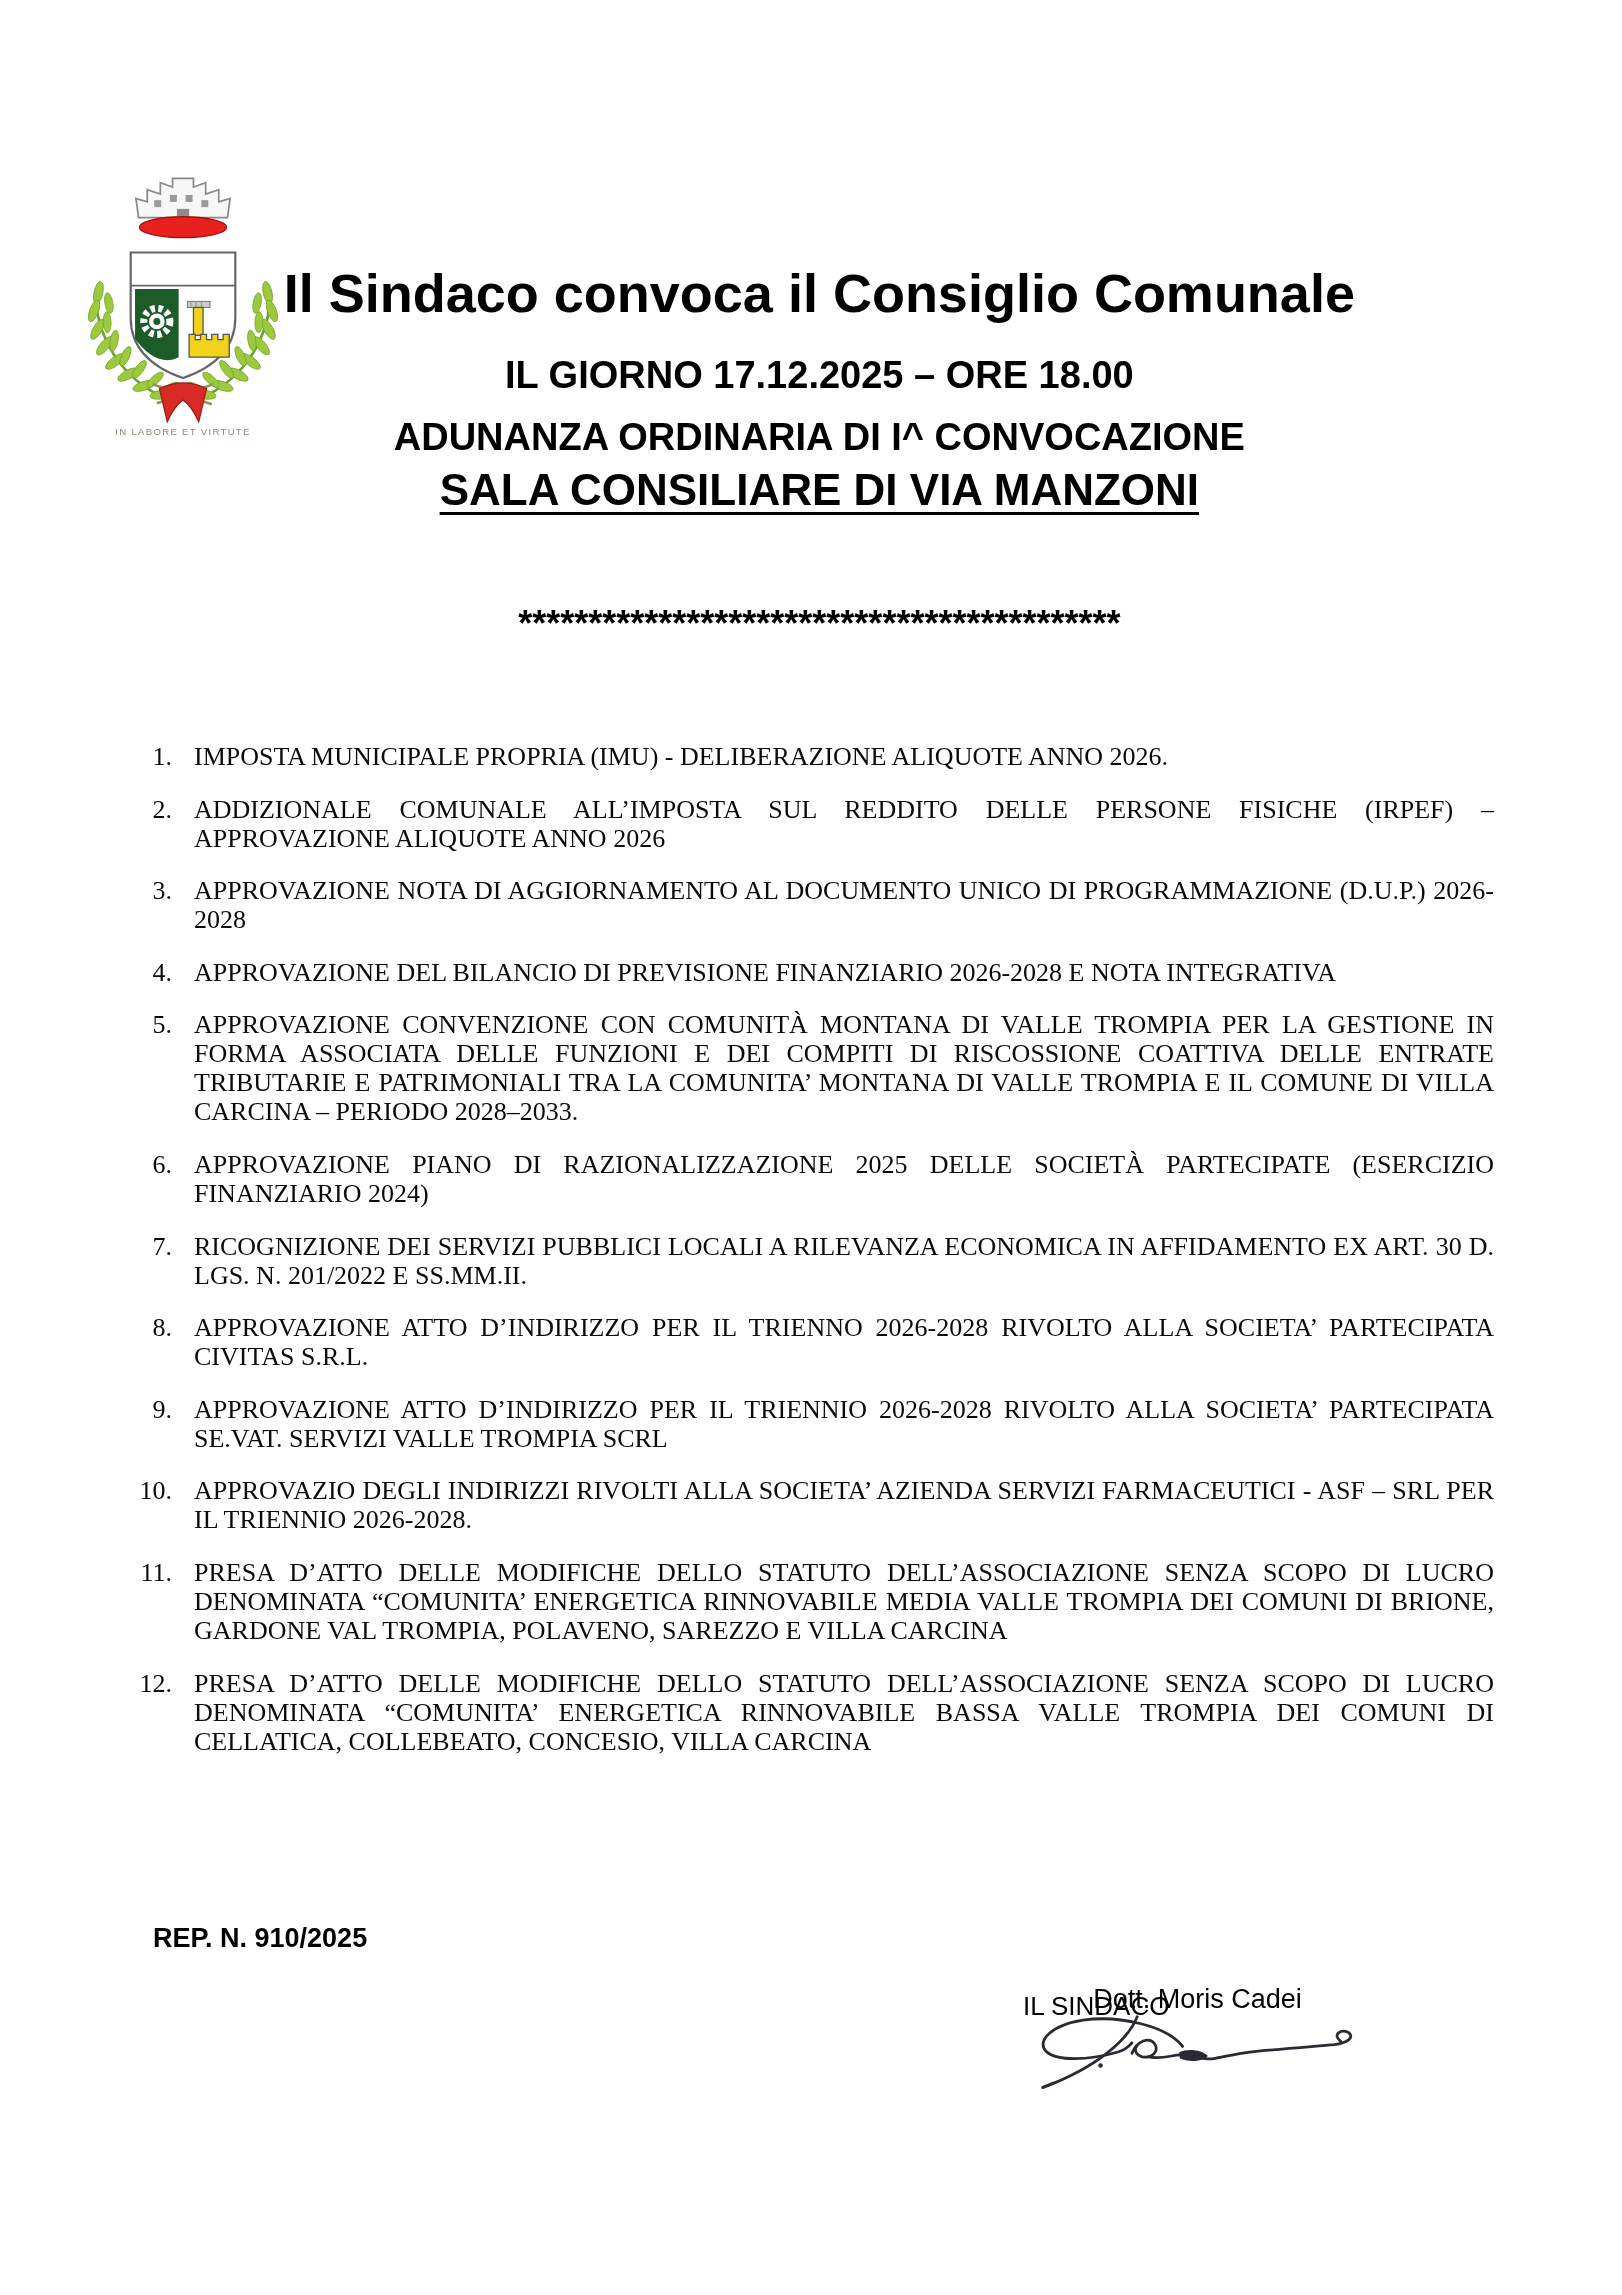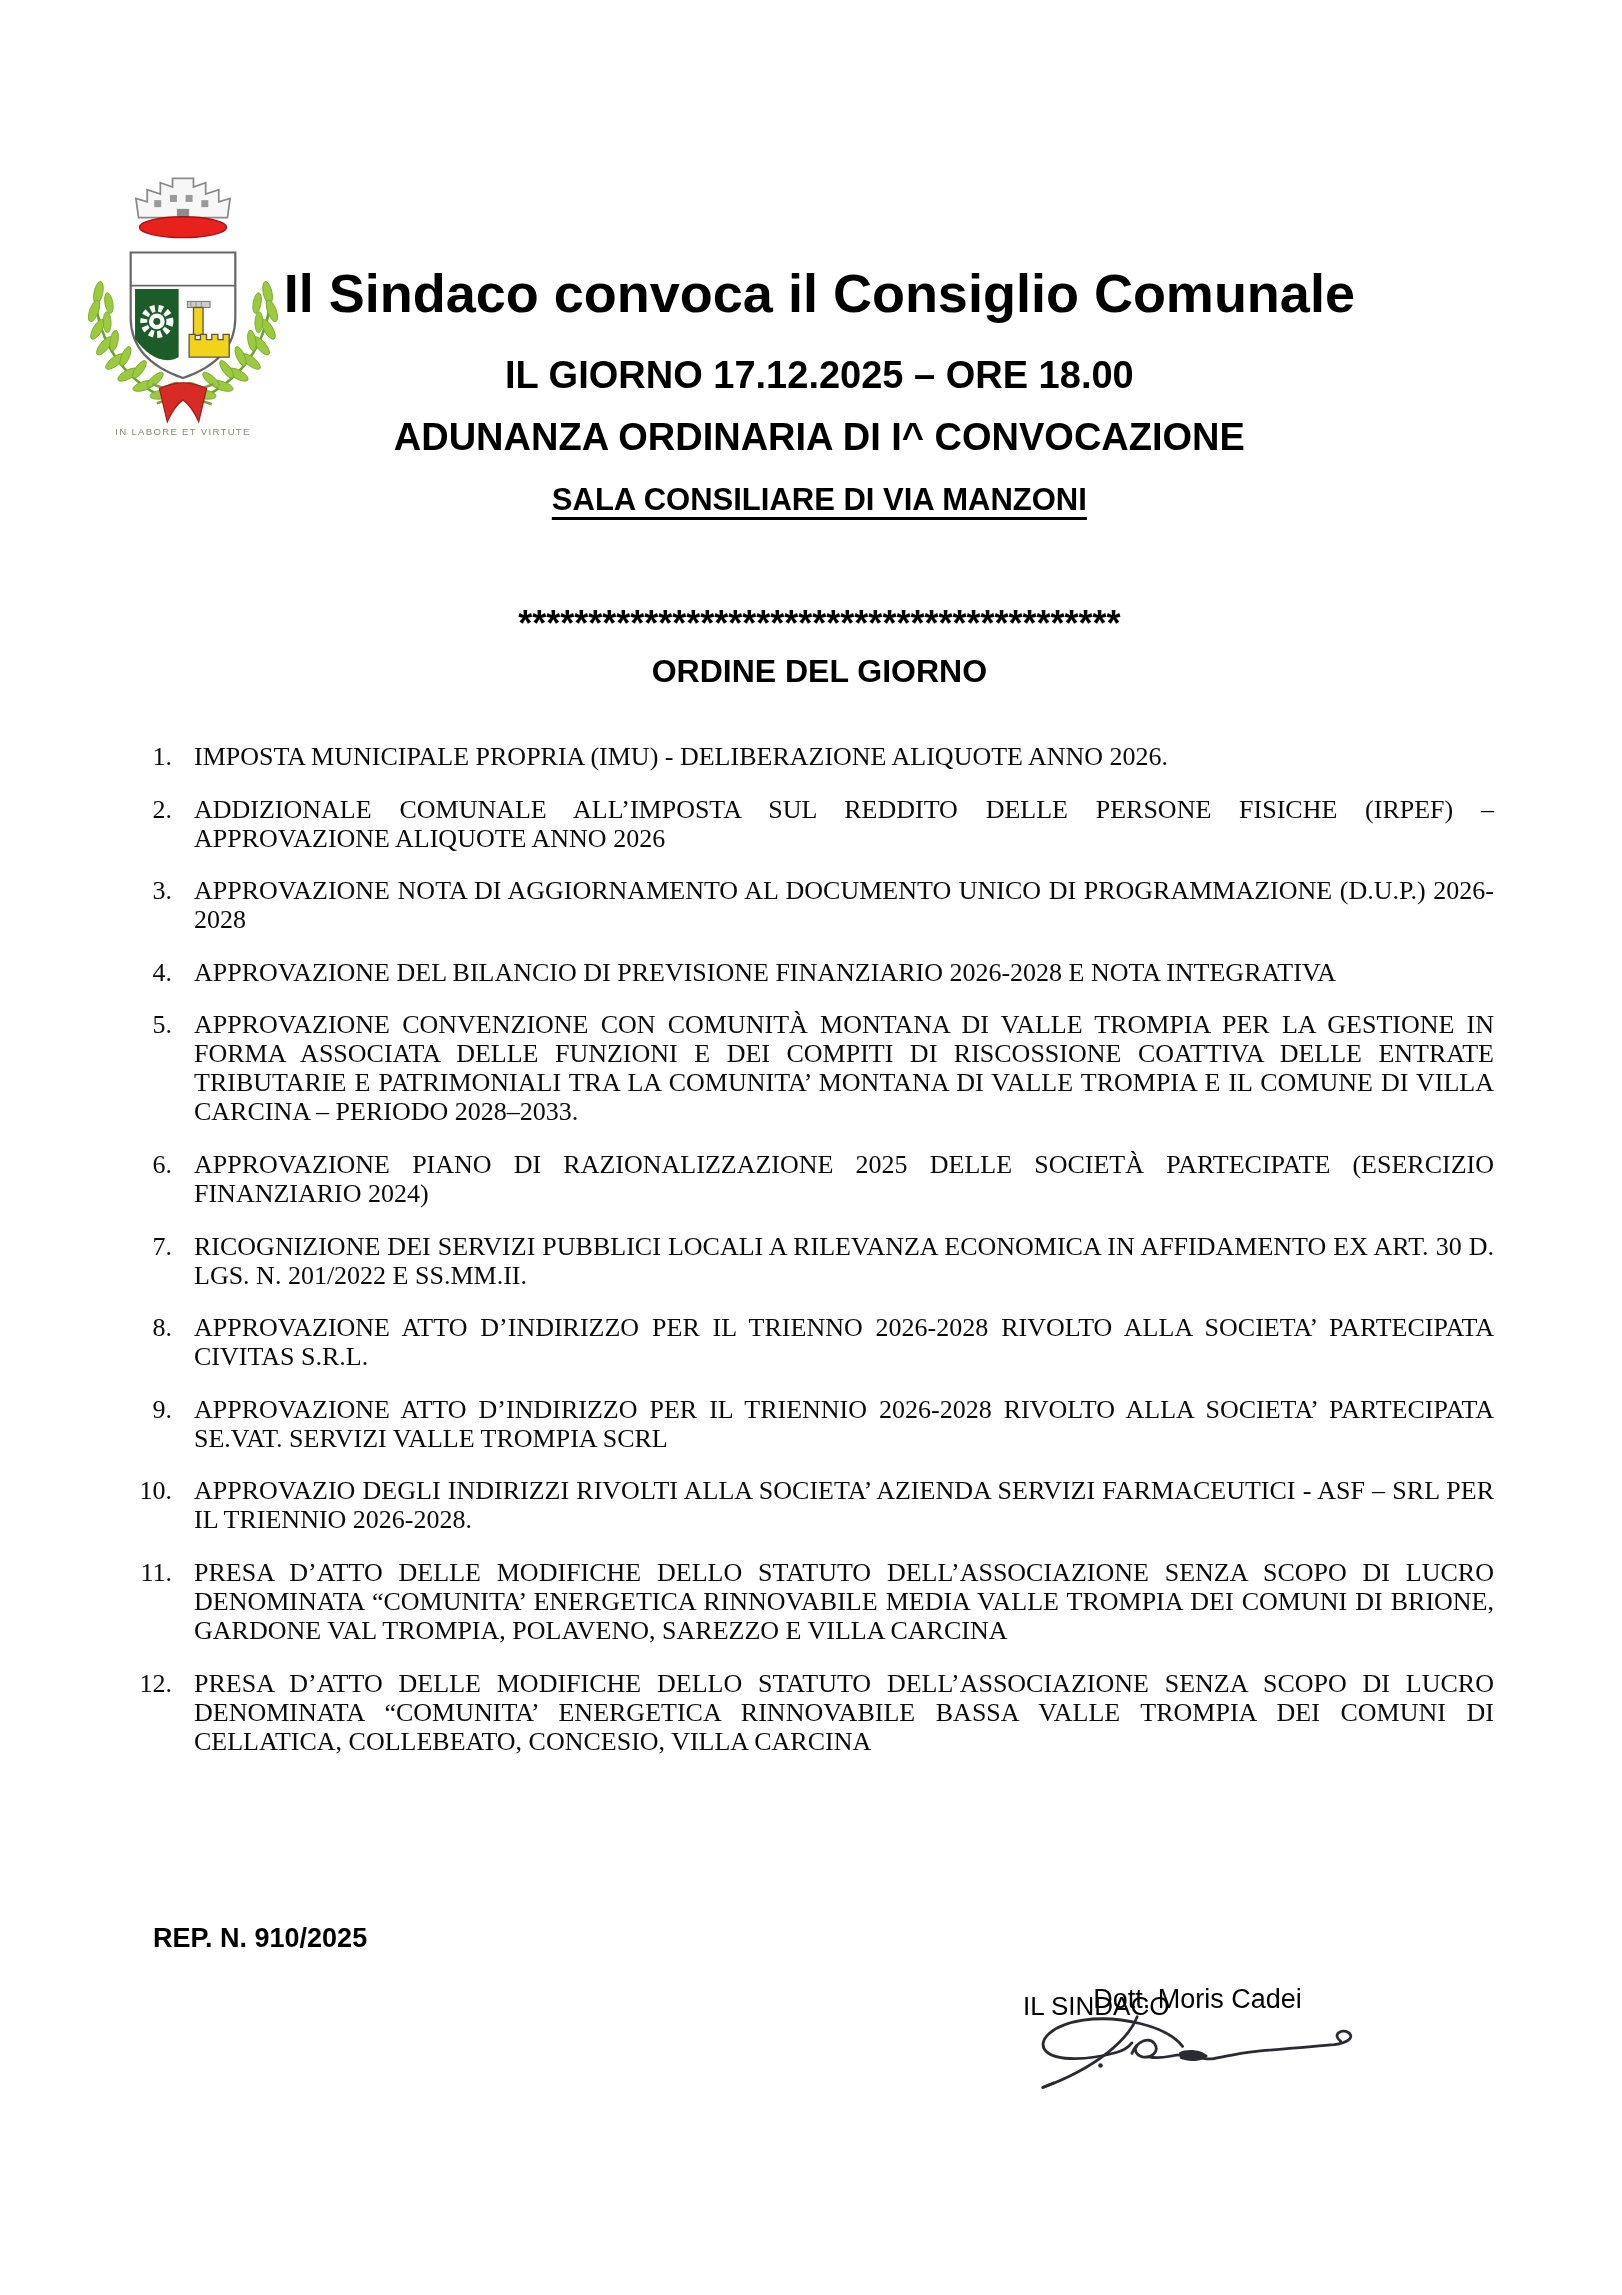--- a/index.html
+++ b/index.html
@@ -20,21 +20,21 @@
     padding-left: 15.7px;
     text-align: center;
     font-weight: bold;
     line-height: 1;
     white-space: nowrap;
   }
   .doc-title      { top: 173px; font-size: 58px; }
   .doc-subtitle   { top: 266px; font-size: 54px; }
   .doc-dateline   { top: 356px; font-size: 38px; }
   .doc-session    { top: 418px; font-size: 38px; }
-  .doc-venue      { top: 484px; font-size: 31px; }
+  .doc-venue      { top: 468px; font-size: 44px; }
   .doc-venue span { text-decoration: underline; text-decoration-thickness: 2.6px; text-underline-offset: 7px; }
   .doc-public     { top: 571px; font-size: 32px; }
   .doc-separator  { top: 606px; font-size: 36px; letter-spacing: 0; }
   .doc-agendahead { top: 655px; font-size: 32px; }
 
   #crest-box {
     position: absolute;
     left: 74px;
     top: 174px;
     width: 218px;
@@ -180,21 +180,20 @@
 
       <text x="125" y="299" text-anchor="middle" font-family="Liberation Sans, sans-serif" font-size="11" letter-spacing="1.5" fill="#8a8a72">IN LABORE ET VIRTUTE</text>
     </svg>
   </div>
 
   <div class="hline doc-subtitle">Il Sindaco convoca il Consiglio Comunale</div>
   <div class="hline doc-dateline">IL GIORNO 17.12.2025 – ORE 18.00</div>
   <div class="hline doc-session">ADUNANZA ORDINARIA DI I^ CONVOCAZIONE</div>
   <div class="hline doc-venue"><span>SALA CONSILIARE DI VIA MANZONI</span></div>
   <div class="hline doc-separator">*******************************************</div>
-  <div class="hline doc-agendahead">ORDINE DEL GIORNO</div>
 
   <ol id="agenda">
 
       <li class="agenda-item">
         <span class="agenda-num">1.</span>
         <span class="agenda-text">IMPOSTA MUNICIPALE PROPRIA (IMU) - DELIBERAZIONE ALIQUOTE ANNO 2026.</span>
       </li>
 
       <li class="agenda-item">
         <span class="agenda-num">2.</span>

